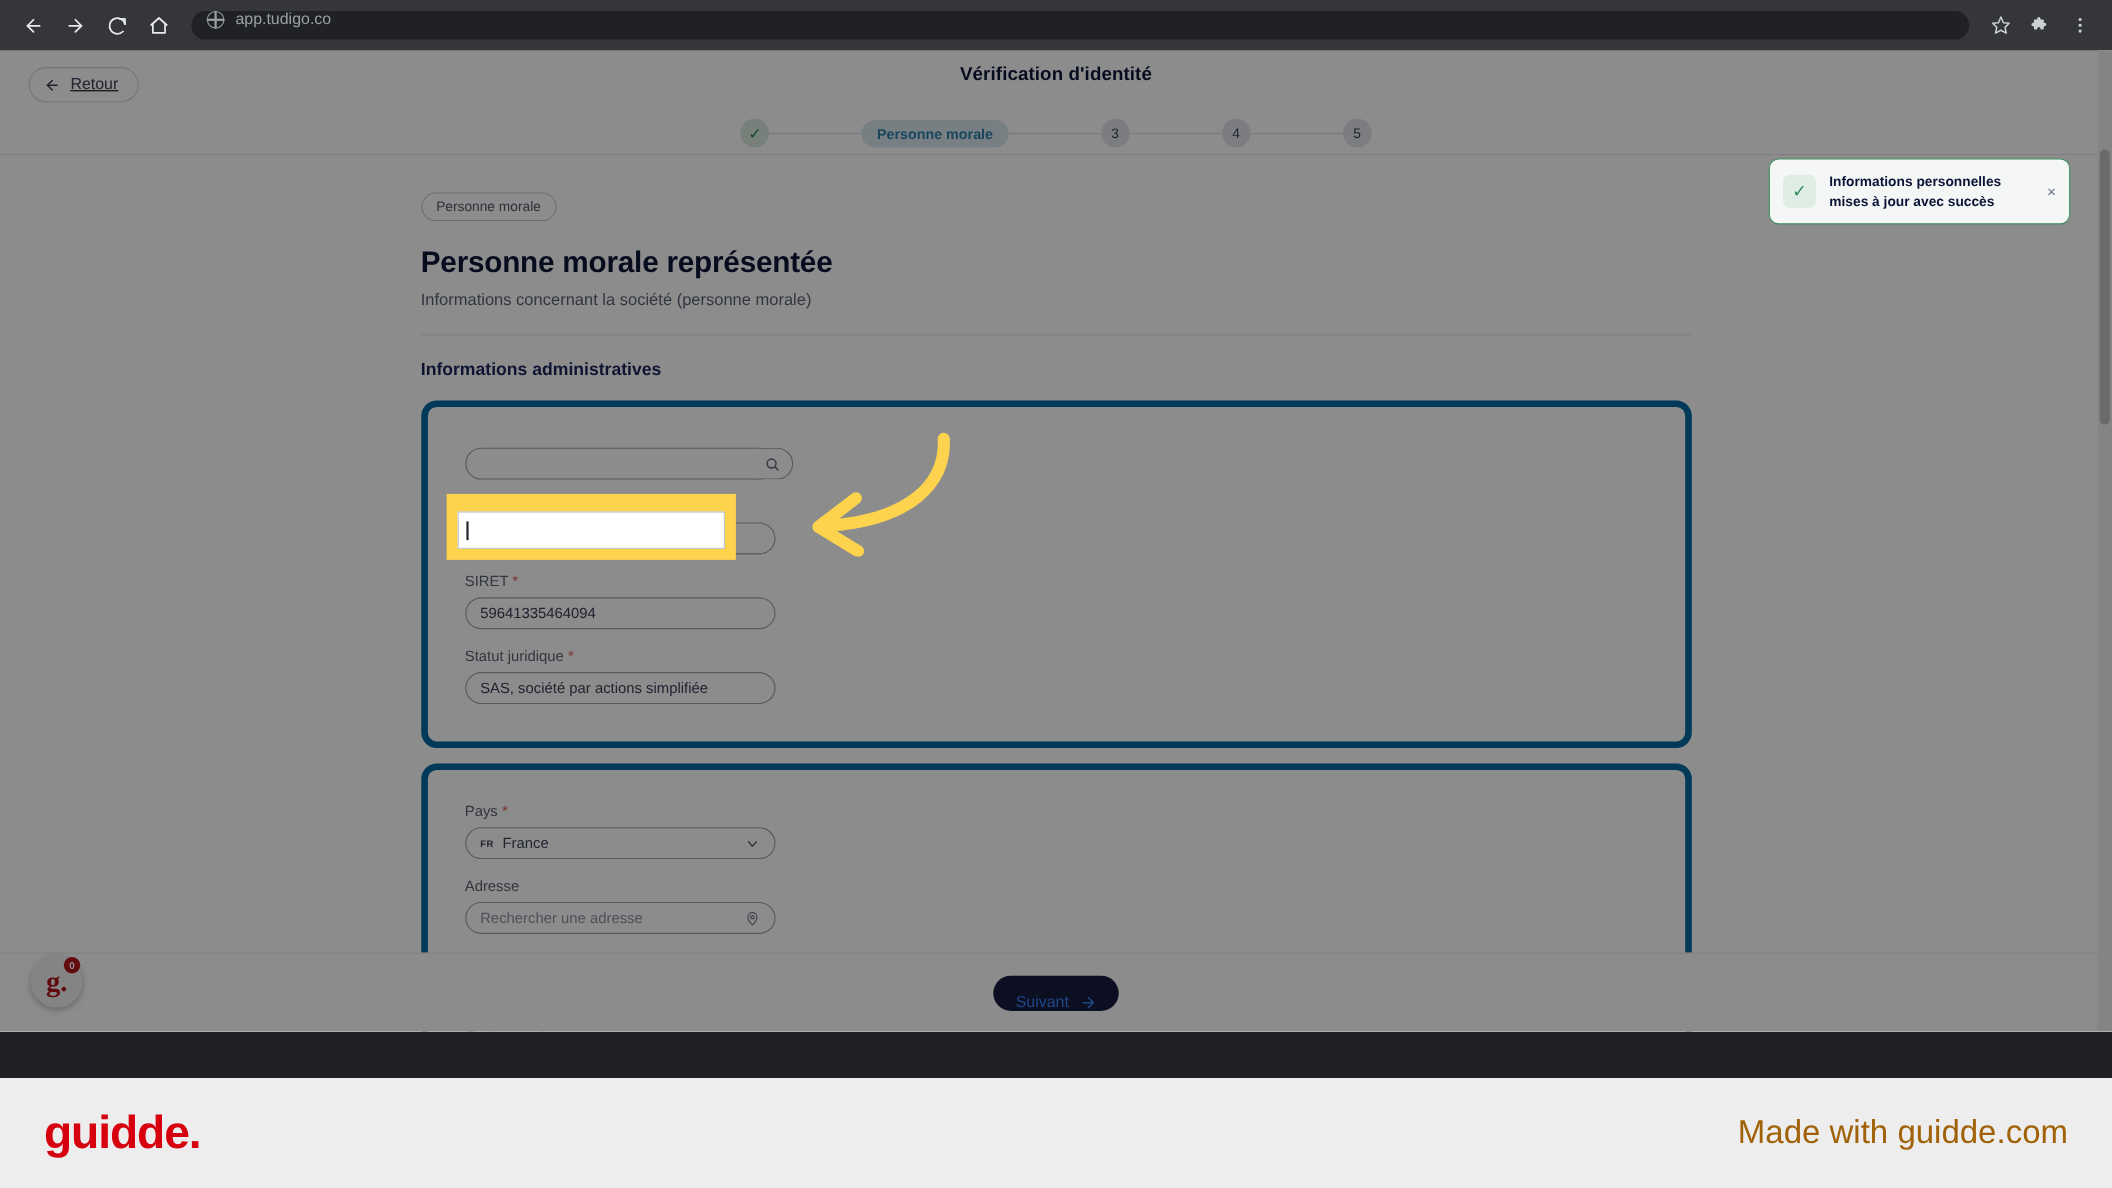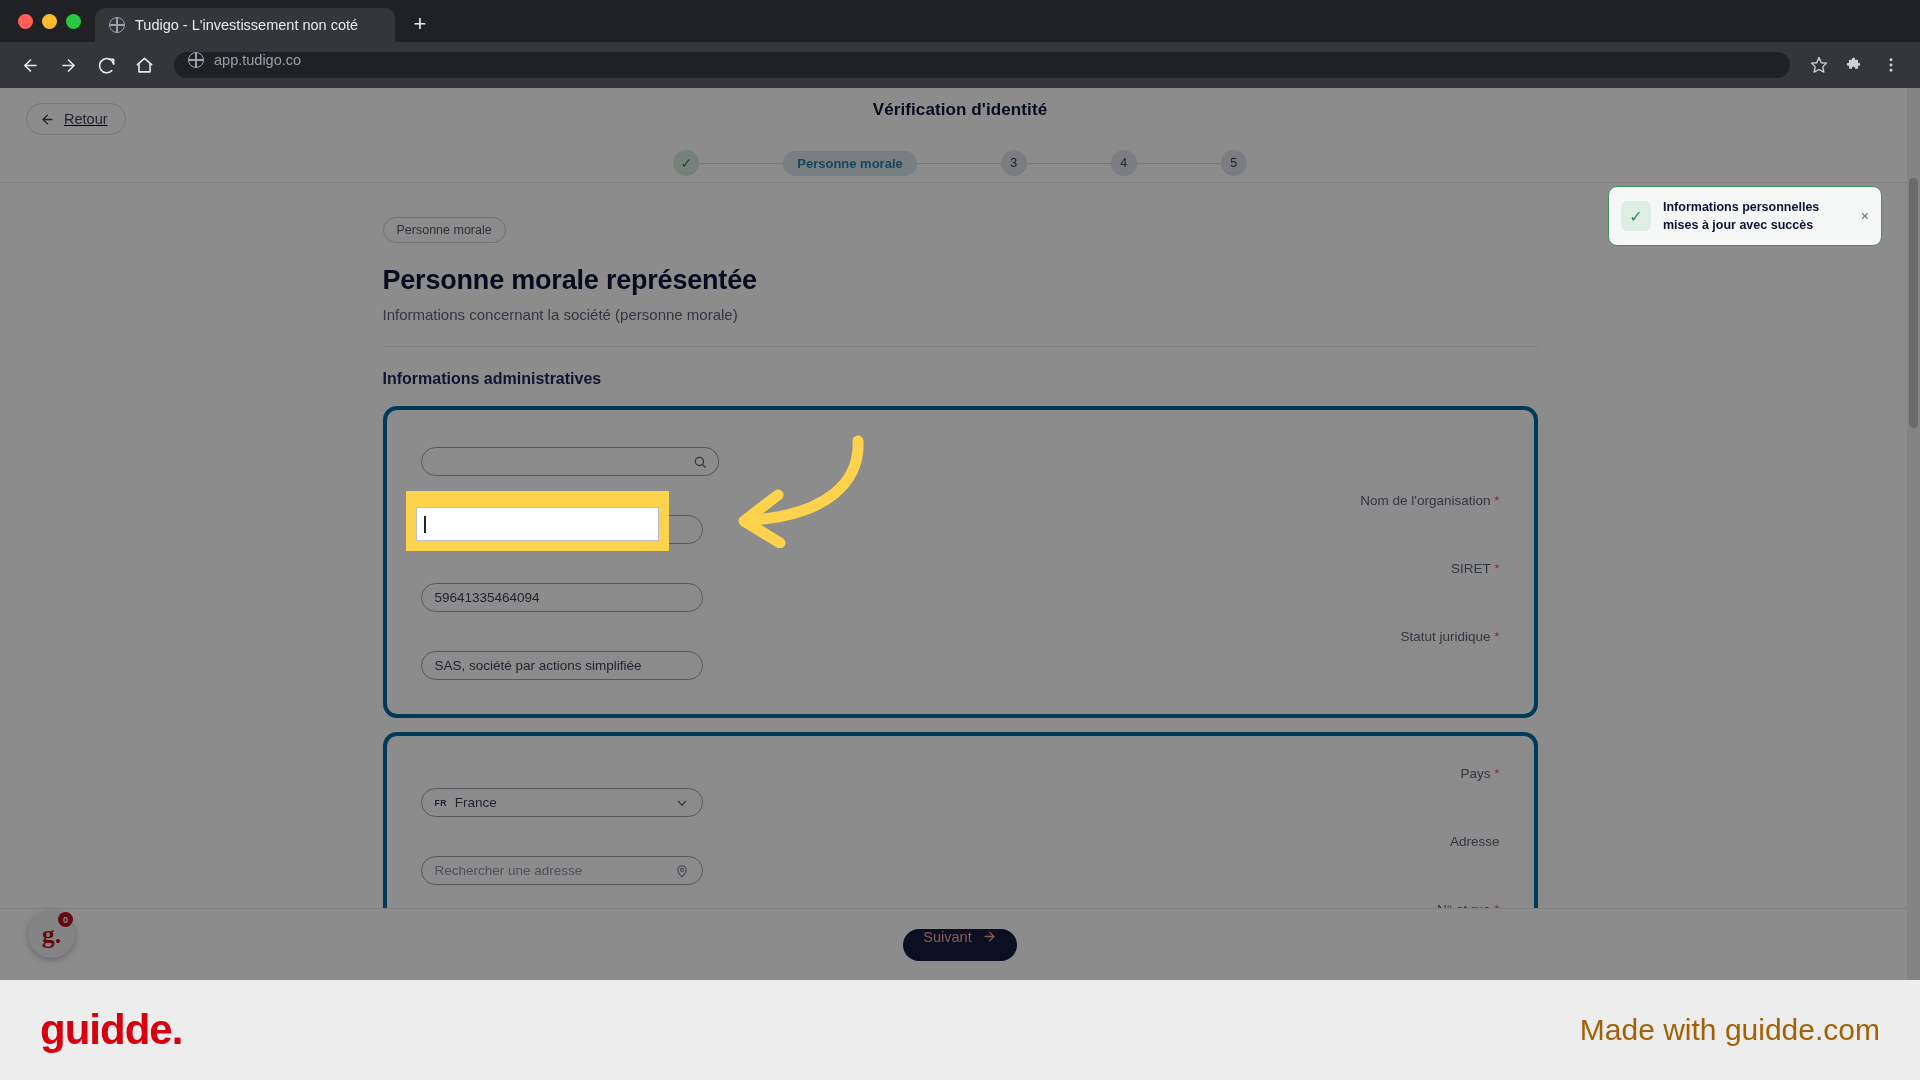--- a/index.html
+++ b/index.html
@@ -76,21 +76,21 @@
 
   .badge-chip {
     display: inline-block; border: 1px solid #c9ccd3; border-radius: 15px;
     padding: 5px 13px; font-size: 12.5px; color: #515868;
   }
   h1.ptitle { font-size: 27px; color: #0b1437; margin-top: 22px; letter-spacing: -.2px; }
   .psub { font-size: 15px; color: #5c6373; margin-top: 10px; }
   .divider { height: 1px; background: #e6e7eb; margin-top: 23px; }
   h2.sect { font-size: 16px; color: #1b2559; margin-top: 23px; }
 
-  .card { border: 4px solid #0369a1; border-radius: 14px; margin-top: 18px; padding: 30px 34px 34px 34px; text-align: right; }
+  .card { border: 6px solid #0369a1; border-radius: 14px; margin-top: 18px; padding: 30px 34px 34px 34px; }
   .field { margin-bottom: 17px; }
   .lbl { font-size: 13.5px; color: #5c6373; margin-bottom: 7px; display: block; }
   .req { color: #e0645f; }
   .inp {
     width: 282px; height: 29px; border: 1px solid #9ba1ad; border-radius: 15px;
     display: flex; align-items: center; padding: 0 13px; font-size: 13.5px;
     color: #3c4257; background: #fff; position: relative;
   }
   .inp.ph { color: #8d93a1; }
   .inp .chev { margin-left: auto; color: #5c6373; display:flex; }
@@ -137,22 +137,22 @@
   }
   .toast-txt { font-size: 12.5px; color: #0b1437; line-height: 1.45; font-weight: bold; flex: 1; }
   .toast-x { color: #6b7280; font-size: 14px; }
 
   
   .pagefoot {
     position: absolute; left: 0; right: 0; bottom: 0; height: 72px; background: #fff;
     border-top: 1px solid #ececee; display: flex; align-items: center; justify-content: center; z-index: 30;
   }
   .suivant {
-    background: #161b3d; color: #fca5a5; border-radius: 20px; height: 32px;
-    display: inline-flex; align-items: flex-start; gap: 10px; padding: 0 20px; font-size: 14.5px;
+    background: #161b3d; color: #3b82f6; border-radius: 20px; height: 32px;
+    display: inline-flex; align-items: flex-end; gap: 10px; padding: 0 20px; font-size: 14.5px;
   }
 
   
   .g-badge {
     position: absolute; left: 28px; bottom: 22px; width: 47px; height: 47px; border-radius: 50%;
     background: #f0f0f0; box-shadow: 0 2px 7px rgba(0,0,0,.28); z-index: 35;
     display: flex; align-items: center; justify-content: center;
     color: #b3131b; font-size: 26px; font-weight: bold; font-family: "Liberation Serif", serif;
   }
   .g-dot {
@@ -171,32 +171,20 @@
     align-items: center; justify-content: space-between; padding: 0 40px;
   }
   .brand-logo { color: #d6000f; font-size: 42px; font-weight: bold; letter-spacing: -1px; }
   .brand-made { color: #a16207; font-size: 30px; }
 </style>
 </head>
 <body>
 
 <div class="browser">
 
-  <div class="tabstrip">
-    <div class="traffic">
-      <span class="tl r"></span>
-      <span class="tl y"></span>
-      <span class="tl g"></span>
-    </div>
-    <div class="tab">
-      <span class="globe"></span>
-      <span class="tab-title">Tudigo - L'investissement non coté</span>
-    </div>
-    <div class="newtab">+</div>
-  </div>
 
   <div class="toolbar">
     <div class="nav-btn">
       <svg width="19" height="19" viewBox="0 0 24 24" fill="none" stroke="currentColor" stroke-width="2" stroke-linecap="round" stroke-linejoin="round">
           <line x1="19" y1="12" x2="5" y2="12"></line>
           <polyline points="12 19 5 12 12 5"></polyline>
         </svg>
     </div>
     <div class="nav-btn">
       <svg width="19" height="19" viewBox="0 0 24 24" fill="none" stroke="currentColor" stroke-width="2" stroke-linecap="round" stroke-linejoin="round">

